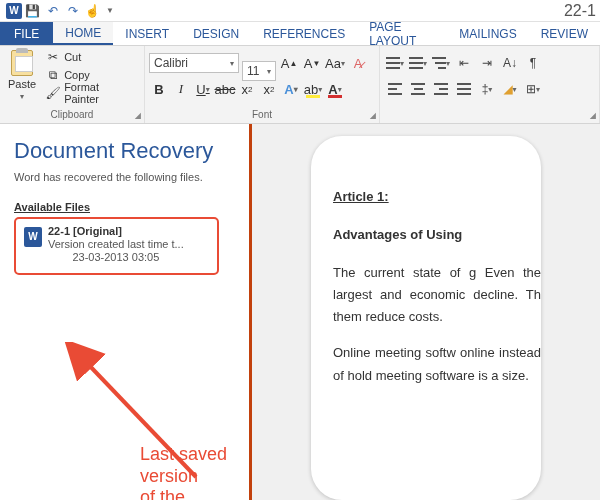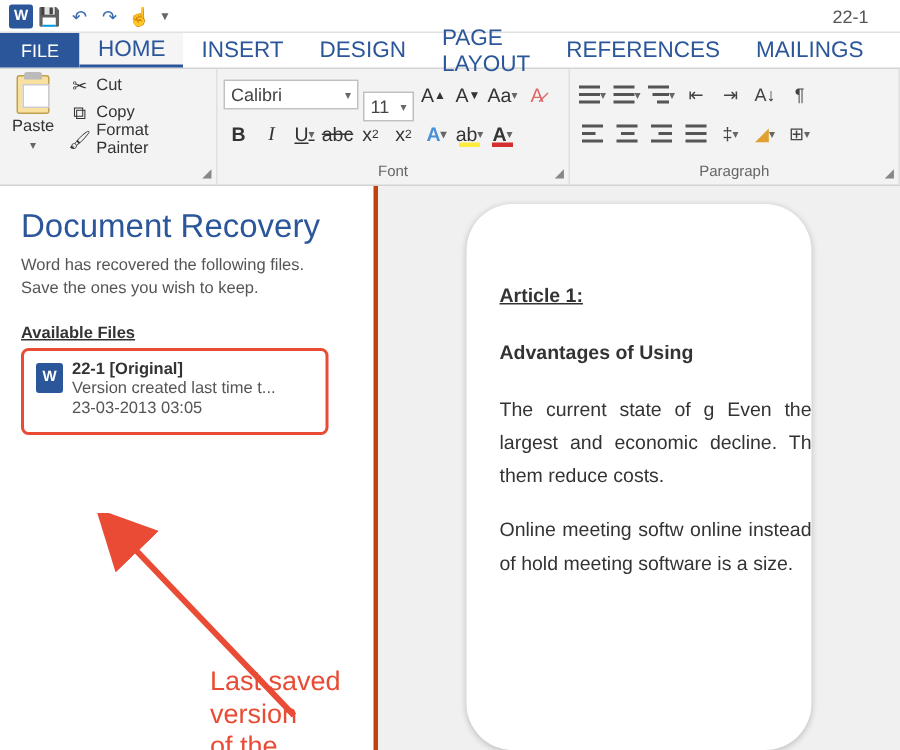--- a/index.html
+++ b/index.html
@@ -6,26 +6,26 @@
   body { background: #fff; width: 600px; height: 500px; overflow: hidden; font-size: 12px; color: #444; }
 
   
   .qat { height: 22px; background: #fff; border-bottom: 1px solid #e1e1e1; display: flex; align-items: center; padding-left: 6px; gap: 2px; }
   .word-icon { width: 16px; height: 16px; background: #2b579a; color: #fff; font-size: 10px; font-weight: bold; display: flex; align-items: center; justify-content: center; border-radius: 2px; }
   .qat-btn { width: 18px; height: 18px; display: flex; align-items: center; justify-content: center; font-size: 12px; color: #555; }
   .qat-btn.undo { color: #3a6bb1; }
   .qat-btn.redo { color: #3a6bb1; }
   .qat-btn.touch { color: #555; }
   .qat-dd { font-size: 8px; color: #666; margin-left: 2px; }
-  .doc-name { margin-left: auto; margin-right: 21px; font-size: 12px; color: #555; }
+  .doc-name { margin-left: auto; margin-right: 4px; font-size: 16px; color: #555; }
 
   
   .tabs { height: 24px; display: flex; align-items: stretch; border-bottom: 1px solid #d4d4d4; background: #fff; }
   .file-tab { background: #2b579a; color: #fff; padding: 0 14px; font-size: 12px; display: flex; align-items: center; }
-  .tab { padding: 0 12px; font-size: 15px; color: #2b579a; display: flex; align-items: center; }
+  .tab { padding: 0 12px; font-size: 12px; color: #2b579a; display: flex; align-items: center; }
   .tab.active { color: #2b579a; border-bottom: 2px solid #2b579a; font-weight: normal; background: #f5f5f5; }
 
   
   .ribbon { height: 78px; background: #f3f3f3; border-bottom: 1px solid #d4d4d4; display: flex; }
   .group { border-right: 1px solid #e0e0e0; display: flex; flex-direction: column; padding: 2px 4px 0 4px; position: relative; }
   .group-body { flex: 1; display: flex; align-items: flex-start; }
   .group-label { text-align: center; font-size: 10px; color: #666; padding: 2px 0 3px 0; position: relative; }
   .group-launcher { position: absolute; right: 3px; bottom: 3px; font-size: 8px; color: #888; }
 
   
@@ -65,21 +65,21 @@
   .content { display:flex; height: calc(500px - 22px - 24px - 78px); }
   .recovery-pane { width: 252px; border-right: 3px solid #c2410c; padding: 14px 14px 10px 14px; background:#fff; position:relative; }
   .rec-title { font-size: 22px; font-weight: 300; color: #2b579a; margin-bottom: 6px; }
   .rec-subtitle { font-size: 11px; color: #555; line-height: 1.35; margin-bottom: 16px; }
   .rec-label { font-size:11px; font-weight:bold; color:#333; margin-bottom:4px; text-decoration: underline; }
   .rec-item { border: 2px solid #e94b35; border-radius: 5px; padding: 6px 8px 10px 8px; display:flex; gap:6px; width: 205px; cursor:pointer; }
   .rec-icon { width:18px; height:20px; background:#2b579a; border-radius:2px; display:flex; align-items:center; justify-content:center; color:#fff; font-size:10px; font-weight:bold; flex-shrink:0; margin-top:2px; }
   .rec-info { display:flex; flex-direction:column; font-size:11px; color:#333; gap:1px; }
   .rec-name { font-weight:bold; }
   .rec-desc { color:#555; }
-  .rec-date { color:#555; }
+  .rec-date { color:#555;text-align:center; }
 
   .annot { position:absolute; left: 140px; top: 320px; color:#e94b35; font-size:18px; font-family: "Times New Roman", serif; line-height:1.2; }
   .arrow-svg { position:absolute; left: 56px; top: 218px; pointer-events:none; }
 
   .doc-area { flex:1; background:#f0f0f0; display:flex; justify-content:center; padding-top:12px; }
   .page { width: 230px; background:#fff; box-shadow: 0 1px 4px rgba(0,0,0,0.2); padding: 50px 0 20px 22px; font-size:13px; color:#333; line-height:1.7; font-family: Calibri, sans-serif; border-radius: 31px; }
   .page h4 { font-size:13px; text-decoration: underline; margin-bottom: 16px; font-weight:bold; }
   .page h5 { font-size:13px; margin-bottom: 16px; font-weight:bold; }
   .page p { margin-bottom: 14px; text-align: justify; }
 </style>
@@ -94,22 +94,22 @@
   <span class="qat-btn touch">☝</span>
   <span class="qat-dd">▼</span>
   <span class="doc-name">22-1</span>
 </div>
 
 <div class="tabs">
   <div class="file-tab">FILE</div>
   <div class="tab active">HOME</div>
   <div class="tab">INSERT</div>
   <div class="tab">DESIGN</div>
+  <div class="tab">REFERENCES</div>
   <div class="tab">PAGE LAYOUT</div>
-  <div class="tab">REFERENCES</div>
   <div class="tab">MAILINGS</div>
   <div class="tab">REVIEW</div>
 </div>
 
 <div class="ribbon">
 
   <div class="group" style="width:145px;">
     <div class="group-body">
       <div class="paste-btn">
         <span class="paste-icon"></span>
@@ -124,20 +124,21 @@
         <div class="clip-btn">
           <span class="clip-icon">⧉</span>
           <span>Copy</span>
         </div>
         <div class="clip-btn">
           <span class="clip-icon">🖌</span>
           <span>Format Painter</span>
         </div>
       </div>
     </div>
+    <div class="group-label">Clipboard</div>
     <span class="group-launcher">◢</span>
   </div>
 
   <div class="group" style="width:235px;">
     <div class="group-body" style="flex-direction:column; padding-top:4px;">
       <div class="font-top">
         <div class="font-name">
           <span>Calibri</span>
           <span class="tiny-dd">▾</span>
         </div>
@@ -229,31 +230,29 @@
               <span></span>
               <span></span>
               <span></span>
             </span>
           </div>
         <div class="pbtn">‡<span class="tiny-dd">▾</span></div>
         <div class="pbtn" style="color:#e0a030;">◢<span class="tiny-dd">▾</span></div>
         <div class="pbtn">⊞<span class="tiny-dd">▾</span></div>
       </div>
     </div>
-    <div class="group-label">Paragraph</div>
     <span class="group-launcher">◢</span>
   </div>
 </div>
 
 <div class="content">
   <div class="recovery-pane">
     <div class="rec-title">Document Recovery</div>
     <div class="rec-subtitle">
       <div>Word has recovered the following files.</div>
-      <div>Save the ones you wish to keep.</div>
     </div>
     <div class="rec-label">Available Files</div>
     <div class="rec-item">
       <div class="rec-icon">W</div>
       <div class="rec-info">
         <span class="rec-name">22-1  [Original]</span>
         <span class="rec-desc">Version created last time t...</span>
         <span class="rec-date">23-03-2013 03:05</span>
       </div>
     </div>

